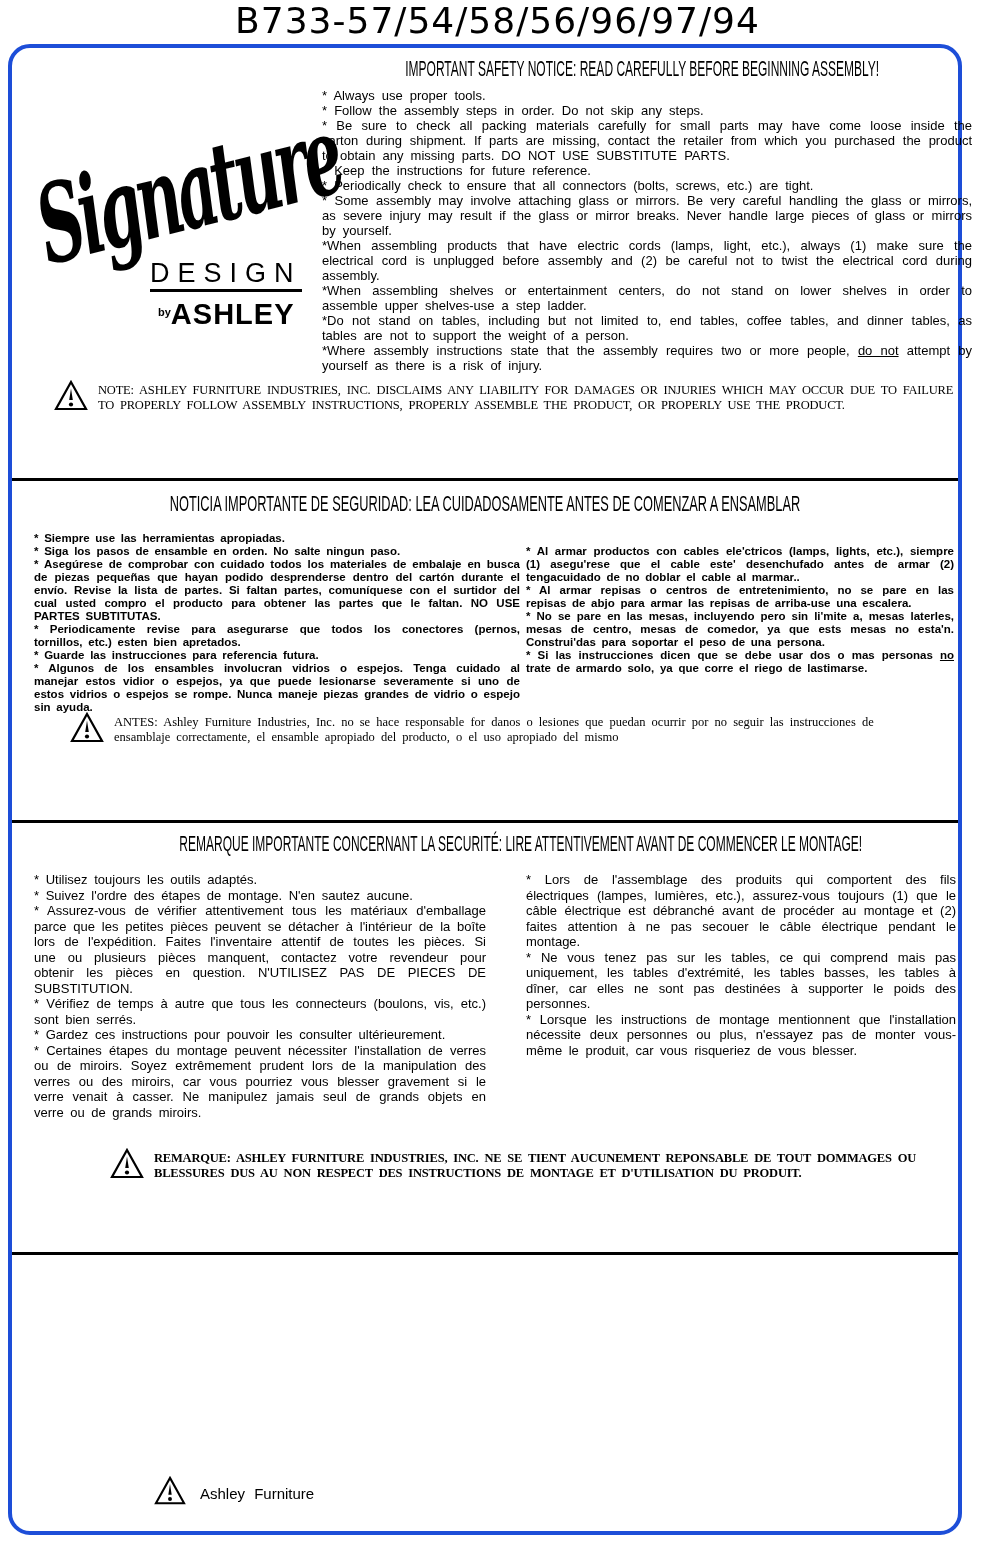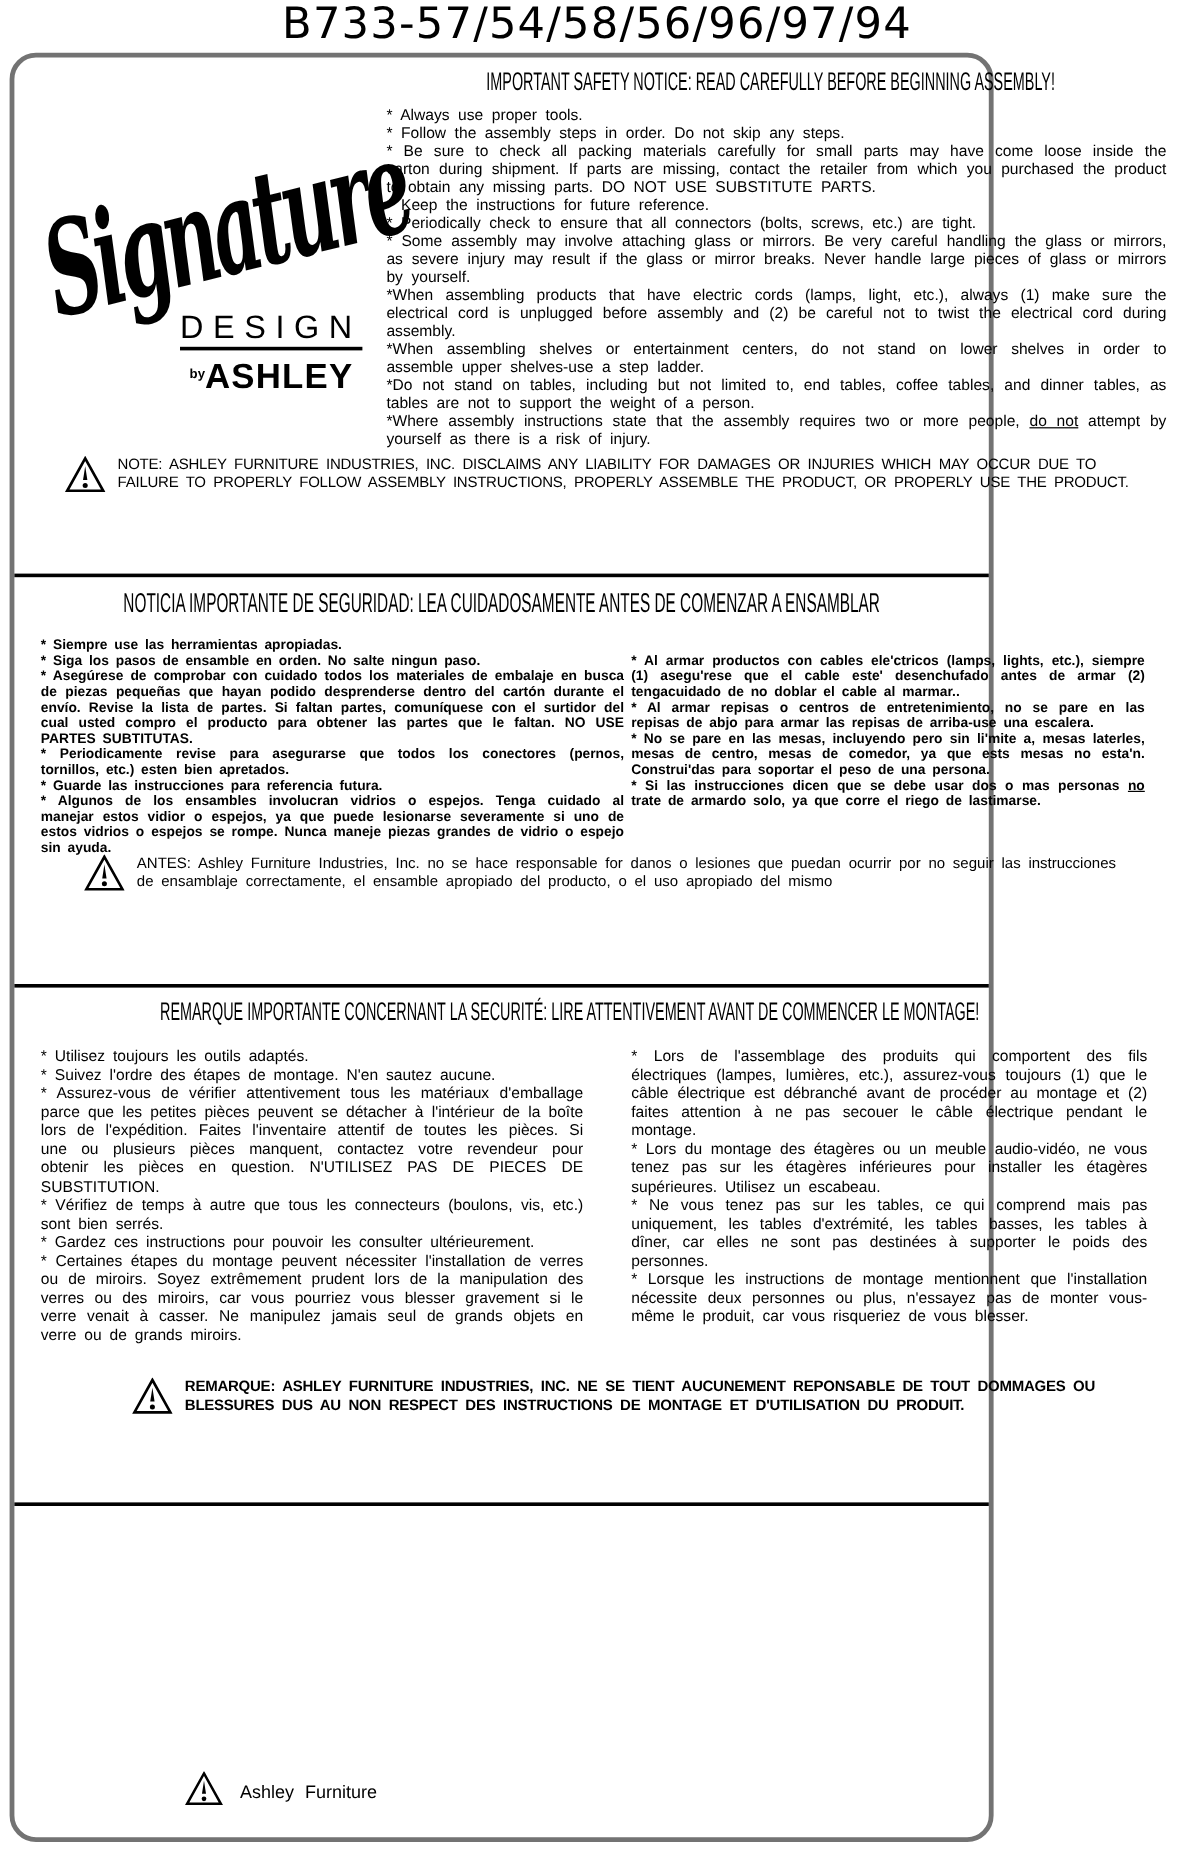--- a/index.html
+++ b/index.html
@@ -6,22 +6,22 @@
   body{
     width:995px;height:1543px;background:#ffffff;color:#000;
     font-family:"Liberation Sans", sans-serif;position:relative;overflow:hidden;
   }
   .doc-title{
     position:absolute;top:0;left:0;width:100%;text-align:center;
     font-family:"DejaVu Sans", sans-serif;font-size:36px;font-weight:normal;
     letter-spacing:1px;line-height:42px;
   }
   .sheet{
-    position:absolute;left:8px;top:44px;width:820px;height:1491px;
-    border:4px solid #737373;border-radius:22px;box-sizing:border-box;
+    position:absolute;left:8px;top:44px;width:954px;height:1491px;
+    border:4px solid #1d4ed8;border-radius:22px;box-sizing:border-box;
   }
   .divider{position:absolute;left:0;right:0;height:3px;background:#000;}
   .d1{top:430px}.d2{top:772px}.d3{top:1204px}
 
   .sec-header{position:absolute;text-align:center;}
   .sec-header>span{
     display:inline-block;transform:scale(0.80,1.42);transform-origin:center;
     white-space:nowrap;font-weight:normal;
   }
   .en-header{top:12px;left:300px;width:660px;}
@@ -48,21 +48,21 @@
   .logo-ashley{font-size:29px;font-weight:bold;letter-spacing:1px;}
 
   
   .en-body{
     position:absolute;top:40px;left:310px;width:650px;
     font-size:13px;line-height:15px;text-align:justify;word-spacing:3.5px;
   }
   .en-body p{margin:0;}
 
   
-  .note-row{position:absolute;display:flex;align-items:flex-start;}
+  .note-row{position:absolute;display:flex;align-items:center;font-family:Liberation Serif, serif;}
   .note-row .warn{flex:0 0 auto;margin-right:10px;}
   .note-text{margin:0;text-align:left;}
   .note-en{top:332px;left:42px;width:905px;}
   .note-en .note-text{font-size:12.5px;line-height:15px;letter-spacing:-0.2px;word-spacing:3px;}
   .note-es{top:664px;left:58px;width:865px;}
   .note-es .note-text{font-size:12.5px;line-height:15px;word-spacing:3px;}
   .note-fr{top:1100px;left:98px;width:845px;}
   .note-fr .note-text{font-size:12.5px;line-height:15.5px;letter-spacing:-0.2px;word-spacing:3px;font-weight:bold;}
 
   
@@ -177,21 +177,20 @@
     <p>* Utilisez toujours les outils adaptés.</p>
     <p>* Suivez l'ordre des étapes de montage. N'en sautez aucune.</p>
     <p>* Assurez-vous de vérifier attentivement tous les matériaux d'emballage parce que les petites pièces peuvent se détacher à l'intérieur de la boîte lors de l'expédition. Faites l'inventaire attentif de toutes les pièces. Si une ou plusieurs pièces manquent, contactez votre revendeur pour obtenir les pièces en question. N'UTILISEZ PAS DE PIECES DE SUBSTITUTION.</p>
     <p>* Vérifiez de temps à autre que tous les connecteurs (boulons, vis, etc.) sont bien serrés.</p>
     <p>* Gardez ces instructions pour pouvoir les consulter ultérieurement.</p>
     <p>* Certaines étapes du montage peuvent nécessiter l'installation de verres ou de miroirs.  Soyez extrêmement prudent lors de la manipulation des verres ou des miroirs, car vous pourriez vous blesser gravement si le verre venait à casser. Ne manipulez jamais seul de grands objets en verre ou de grands miroirs.</p>
   </div>
 
   <div class="fr-right">
     <p>* Lors de l'assemblage des produits qui comportent des fils électriques (lampes, lumières, etc.), assurez-vous toujours (1) que le câble électrique est débranché avant de procéder au montage et (2) faites attention à ne pas secouer le câble électrique pendant le montage.</p>
-    <p>* Lors du montage des étagères ou un meuble audio-vidéo, ne vous tenez pas sur les étagères inférieures pour installer les étagères supérieures. Utilisez un escabeau.</p>
     <p>* Ne vous tenez pas sur les tables, ce qui comprend mais pas uniquement, les tables d'extrémité, les tables basses, les tables à dîner, car elles ne sont pas destinées à supporter le poids des personnes.</p>
     <p>* Lorsque les instructions de montage mentionnent que l'installation nécessite deux personnes ou plus, n'essayez pas de monter vous-même le produit, car vous risqueriez de vous blesser.</p>
   </div>
 
   <div class="note-row note-fr">
     <span class="warn">
       <svg width="34" height="32" viewBox="0 0 34 32">
           <path d="M17 2 L32 29 H2 Z" fill="none" stroke="#000" stroke-width="2.2"></path>
           <path d="M17 8.5 L18.8 20 H15.2 Z" fill="#000"></path>
           <circle cx="17" cy="24.5" r="2.1" fill="#000"></circle>

